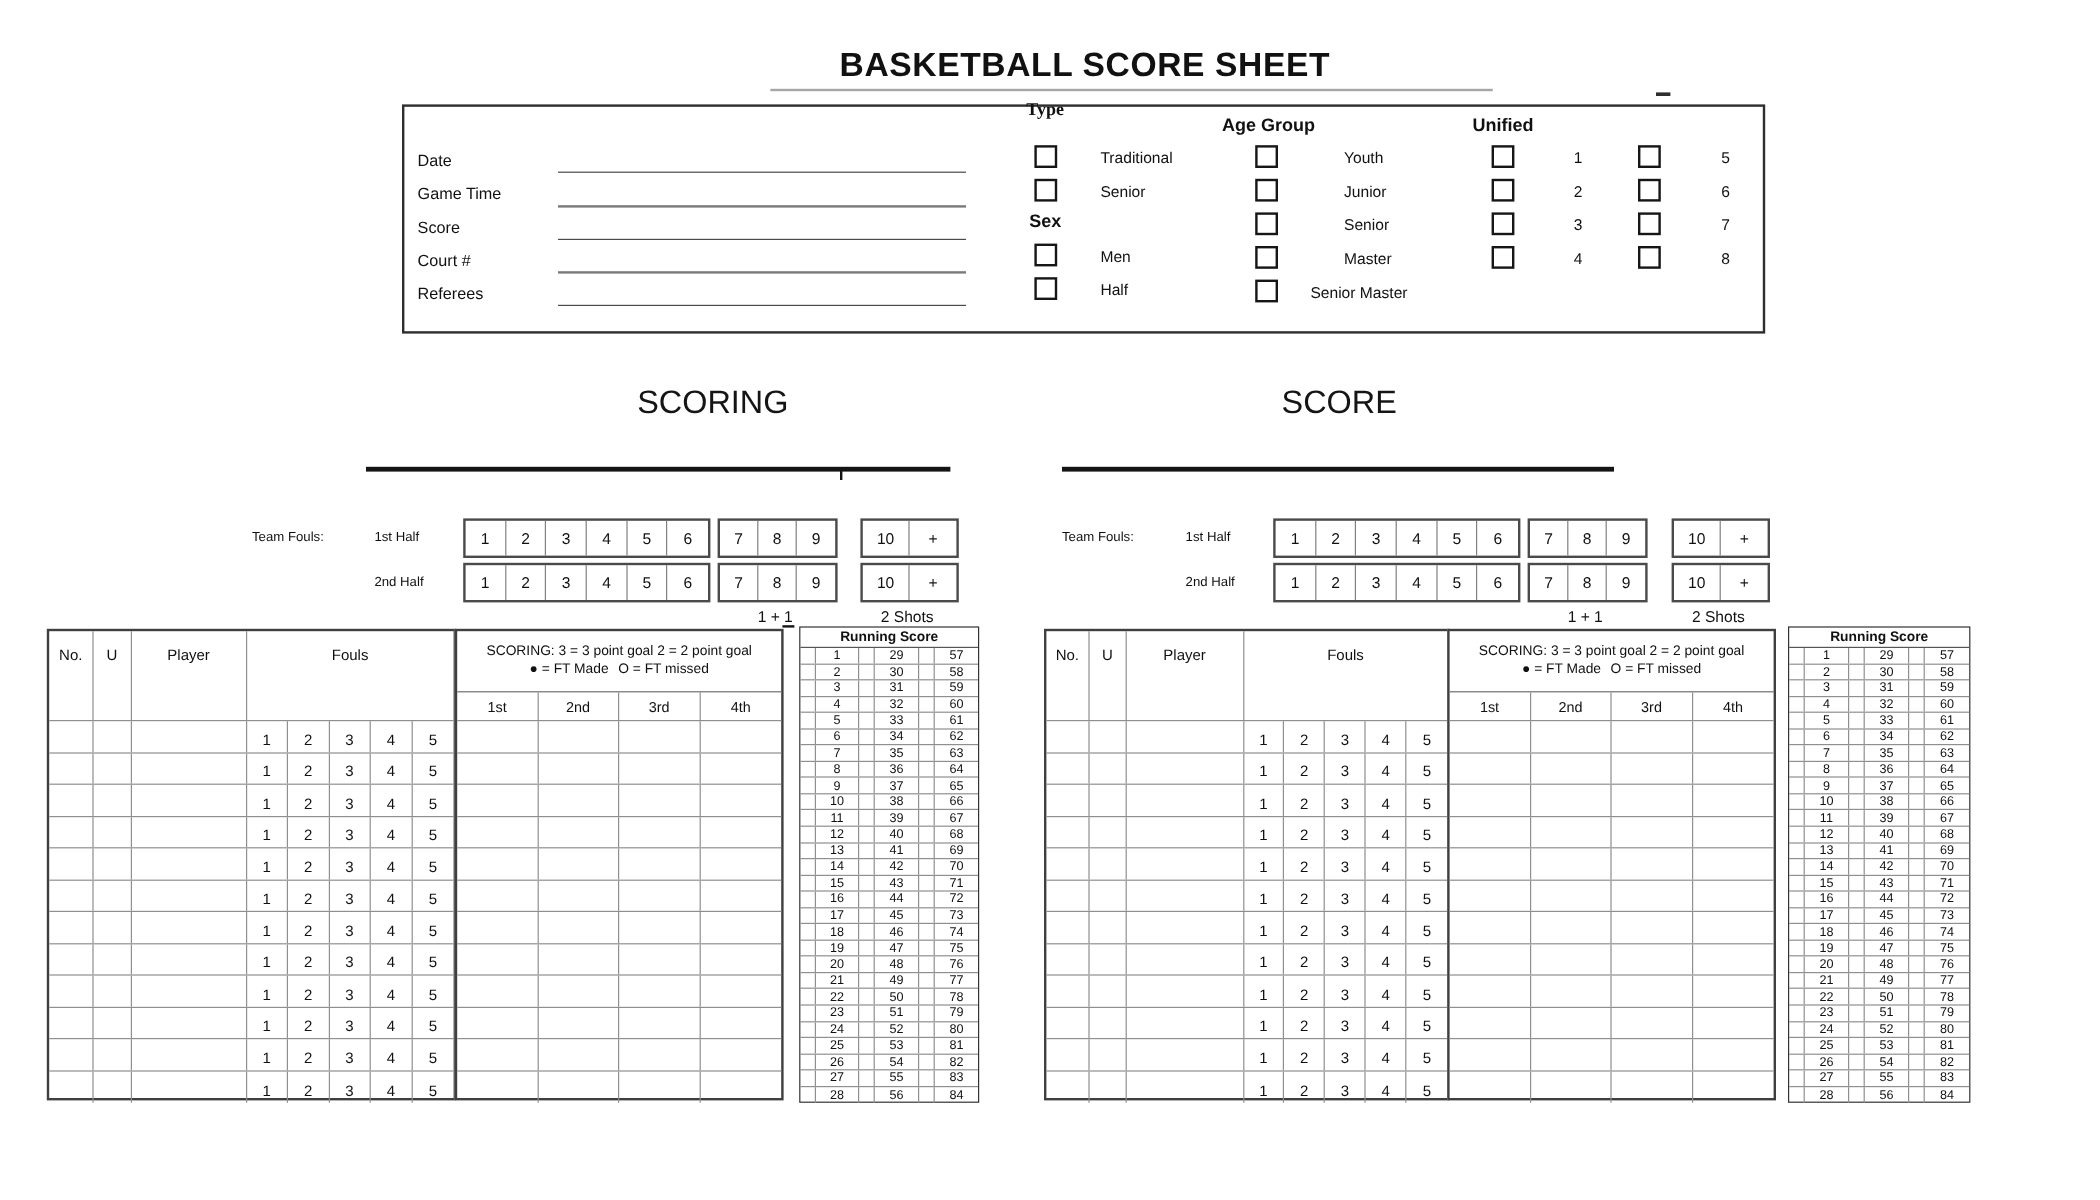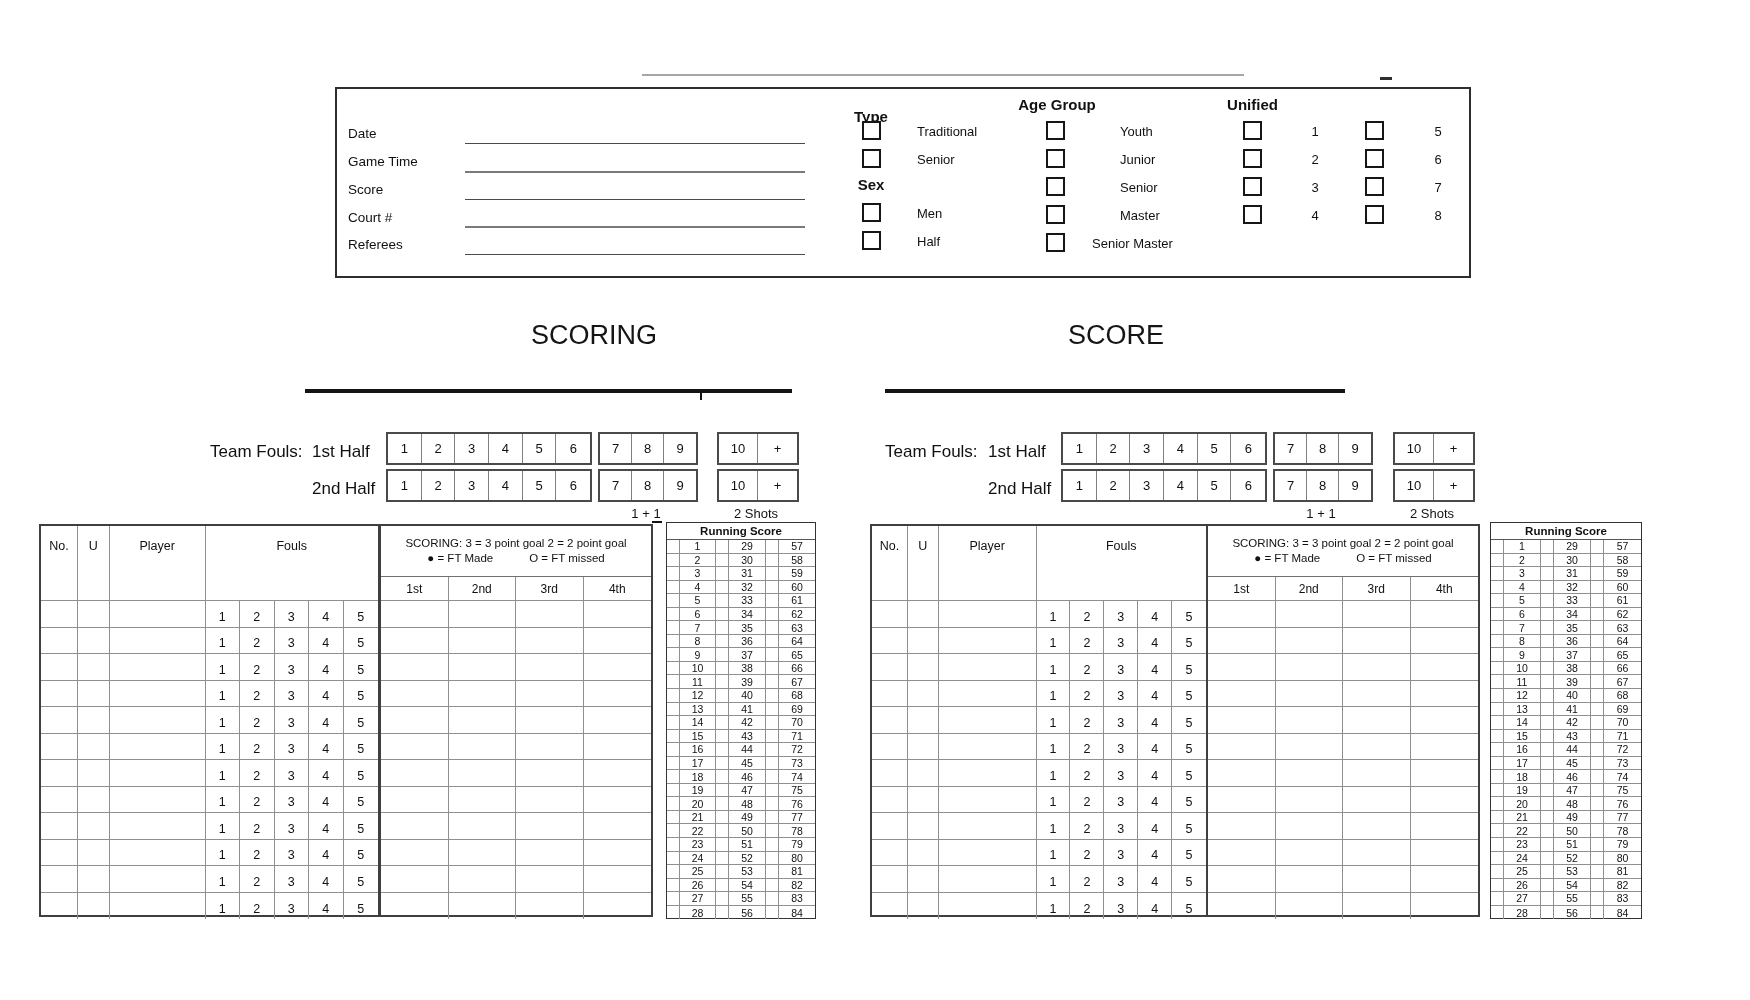--- a/index.html
+++ b/index.html
@@ -13,67 +13,68 @@
   .flabel{position:absolute;font-size:13.5px;}
   .fline{position:absolute;border-top:1.6px solid #4a4a4a;height:0;}
   .ghead{position:absolute;font-weight:bold;font-size:15px;text-align:center;}
   .cb{position:absolute;width:19px;height:19px;border:2px solid #161616;box-sizing:border-box;background:#fff;}
   .opt{position:absolute;font-size:13px;}
   .mark{position:absolute;background:#2f2f2f;}
   
   .team-title{position:absolute;font-size:27px;text-align:center;color:#151515;}
   .team-line{position:absolute;height:4px;background:#141414;}
   .tickmark{position:absolute;background:#141414;}
-  .lbl14{position:absolute;font-size:17px;}
+  .lbl14{position:absolute;font-size:11px;}
   .lbl13{position:absolute;font-size:13px;}
   .ctr{text-align:center;}
   .tfgroup{position:absolute;display:flex;border:2px solid #4a4a4a;background:#fff;box-sizing:border-box;height:33px;}
   .tfcell{height:100%;display:flex;align-items:center;justify-content:center;font-size:13px;
           border-right:1px solid #808080;box-sizing:border-box;}
   .tfcell:last-child{border-right:none;}
   
   .rtable{position:absolute;border:2px solid #3f3f3f;box-sizing:border-box;background:#fff;}
   .trow{display:flex;border-bottom:1px solid #8f8f8f;box-sizing:border-box;}
   .trow:last-child{border-bottom:none;}
   .tcell{border-right:1px solid #8f8f8f;box-sizing:border-box;height:100%;
          display:flex;align-items:center;justify-content:center;overflow:hidden;}
   .tcell:last-child{border-right:none;}
   .hdrcell{align-items:flex-start;padding-top:13px;font-size:12.5px;}
   .foulnum{align-items:flex-end;padding-bottom:3px;font-size:12.5px;}
   .legend{height:51px;border-bottom:1px solid #6f6f6f;box-sizing:border-box;text-align:center;
           padding-top:10px;font-size:11.5px;line-height:15px;}
-  .legline2 span{display:inline-block;margin:0 18px;}
+  .legline2 span{display:inline-block;margin:0 4px;}
   .qcell{font-size:12px;}
   .runtable{position:absolute;border:1.5px solid #333;box-sizing:border-box;background:#fff;}
   .runtitle{height:17px;border-bottom:1px solid #555;display:flex;align-items:center;justify-content:center;
             font-weight:bold;font-size:11.5px;box-sizing:border-box;}
   .runcell{font-size:10.5px;}
 </style>
 </head>
 <body>
 
 <div class="page">
 
+  <div class="sheet-title" style="left:504px;top:38px;width:800px;">BASKETBALL SCORE SHEET</div>
   <div class="title-underline" style="left:642px;top:74px;width:602px;"></div>
   <div class="mark" style="left:1380px;top:77px;width:12px;height:3px;"></div>
 
   <div class="hbox" style="left:335px;top:87px;width:1136px;height:191px;"></div>
 
   <div class="flabel" style="left:348px;top:126px;">Date</div>
   <div class="flabel" style="left:348px;top:154px;">Game Time</div>
   <div class="flabel" style="left:348px;top:182px;">Score</div>
   <div class="flabel" style="left:348px;top:210px;">Court #</div>
   <div class="flabel" style="left:348px;top:237px;">Referees</div>
   <div class="fline" style="left:465px;top:143px;width:340px;"></div>
   <div class="fline" style="left:465px;top:171px;width:340px;border-top-width:2px;border-top-color:#7a7a7a;"></div>
   <div class="fline" style="left:465px;top:199px;width:340px;"></div>
   <div class="fline" style="left:465px;top:226px;width:340px;border-top-width:2px;border-top-color:#7a7a7a;"></div>
   <div class="fline" style="left:465px;top:254px;width:340px;"></div>
 
-  <div class="ghead" style="left:836px;top:108px;width:70px;">Type</div>
+  <div class="ghead" style="left:836px;top:84px;width:70px;font-family:Liberation Serif, serif;">Type</div>
   <div class="cb" style="left:862px;top:121px;"></div>
   <div class="opt" style="left:917px;top:124px;">Traditional</div>
   <div class="cb" style="left:862px;top:149px;"></div>
   <div class="opt" style="left:917px;top:152px;">Senior</div>
 
   <div class="ghead" style="left:836px;top:176px;width:70px;">Sex</div>
   <div class="cb" style="left:862px;top:203px;"></div>
   <div class="opt" style="left:917px;top:206px;">Men</div>
   <div class="cb" style="left:862px;top:231px;"></div>
   <div class="opt" style="left:917px;top:234px;">Half</div>

